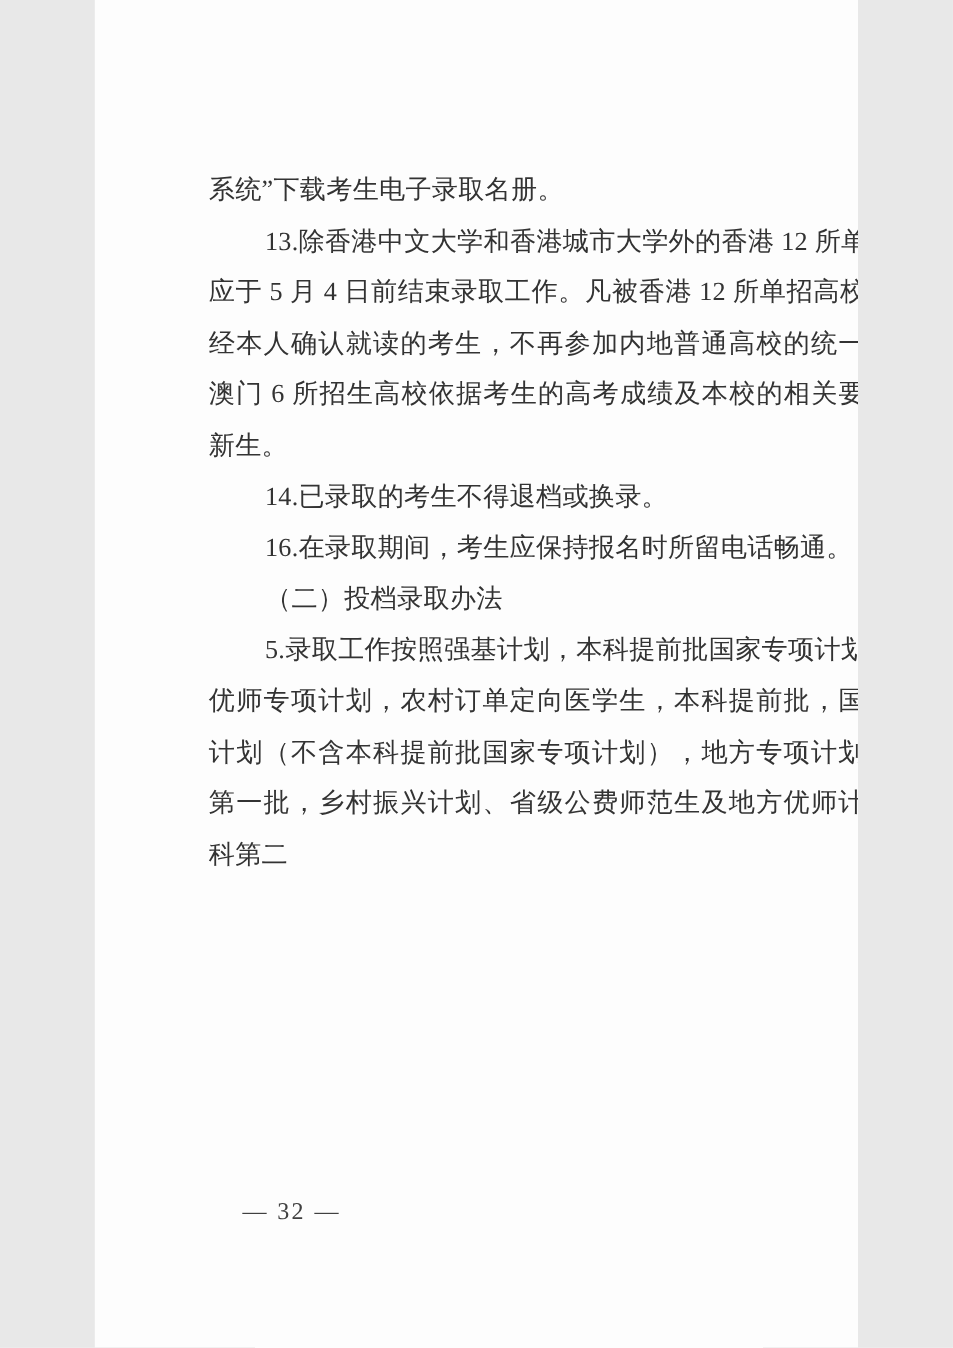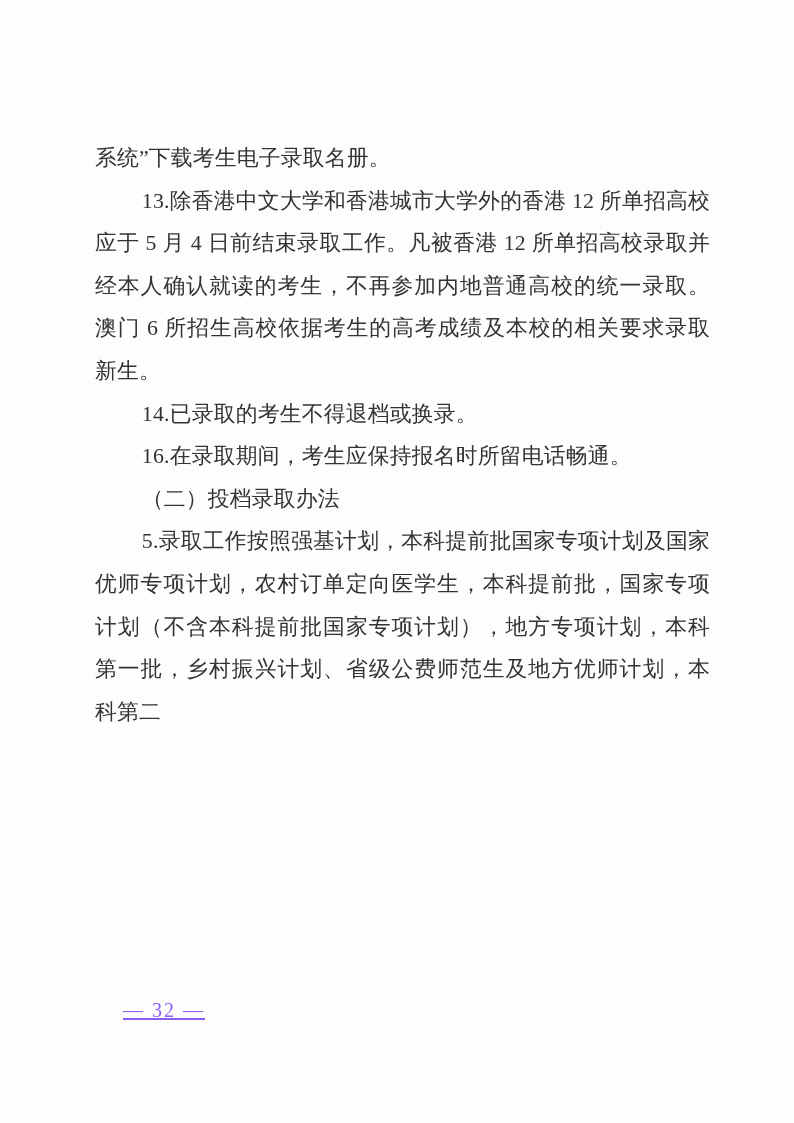--- a/index.html
+++ b/index.html
@@ -2,21 +2,21 @@
 <html lang="zh"><head>
 <meta charset="utf-8">
 <style>
   html, body {
     margin: 0;
     padding: 0;
     background: #e8e8e8;
   }
   .page {
     position: relative;
-    width: 794px;
+    width: 636px;
     height: 1123px;
     margin: 0 auto;
     background: #fdfdfd;
     overflow: hidden;
     font-family: "Liberation Serif", "DejaVu Serif", serif;
     color: #333333;
   }
   .content {
     position: absolute;
     left: 95px;
@@ -38,22 +38,21 @@
   .para.heading {
     font-weight: normal;
   }
   .footer {
     position: absolute;
     left: 123px;
     top: 997px;
     font-size: 20px;
     line-height: 26px;
     letter-spacing: 2px;
-    color: #8b5cf6;
-    text-decoration: underline;
+    color: #404040;
   }
 </style>
 </head>
 <body>
 
 <div class="page">
   <div class="content">
     <p class="para no-indent">系统”下载考生电子录取名册。</p>
     <p class="para">13.除香港中文大学和香港城市大学外的香港 12 所单招高校应于 5 月 4 日前结束录取工作。凡被香港 12 所单招高校录取并经本人确认就读的考生，不再参加内地普通高校的统一录取。澳门 6 所招生高校依据考生的高考成绩及本校的相关要求录取新生。</p>
     <p class="para">14.已录取的考生不得退档或换录。</p>

